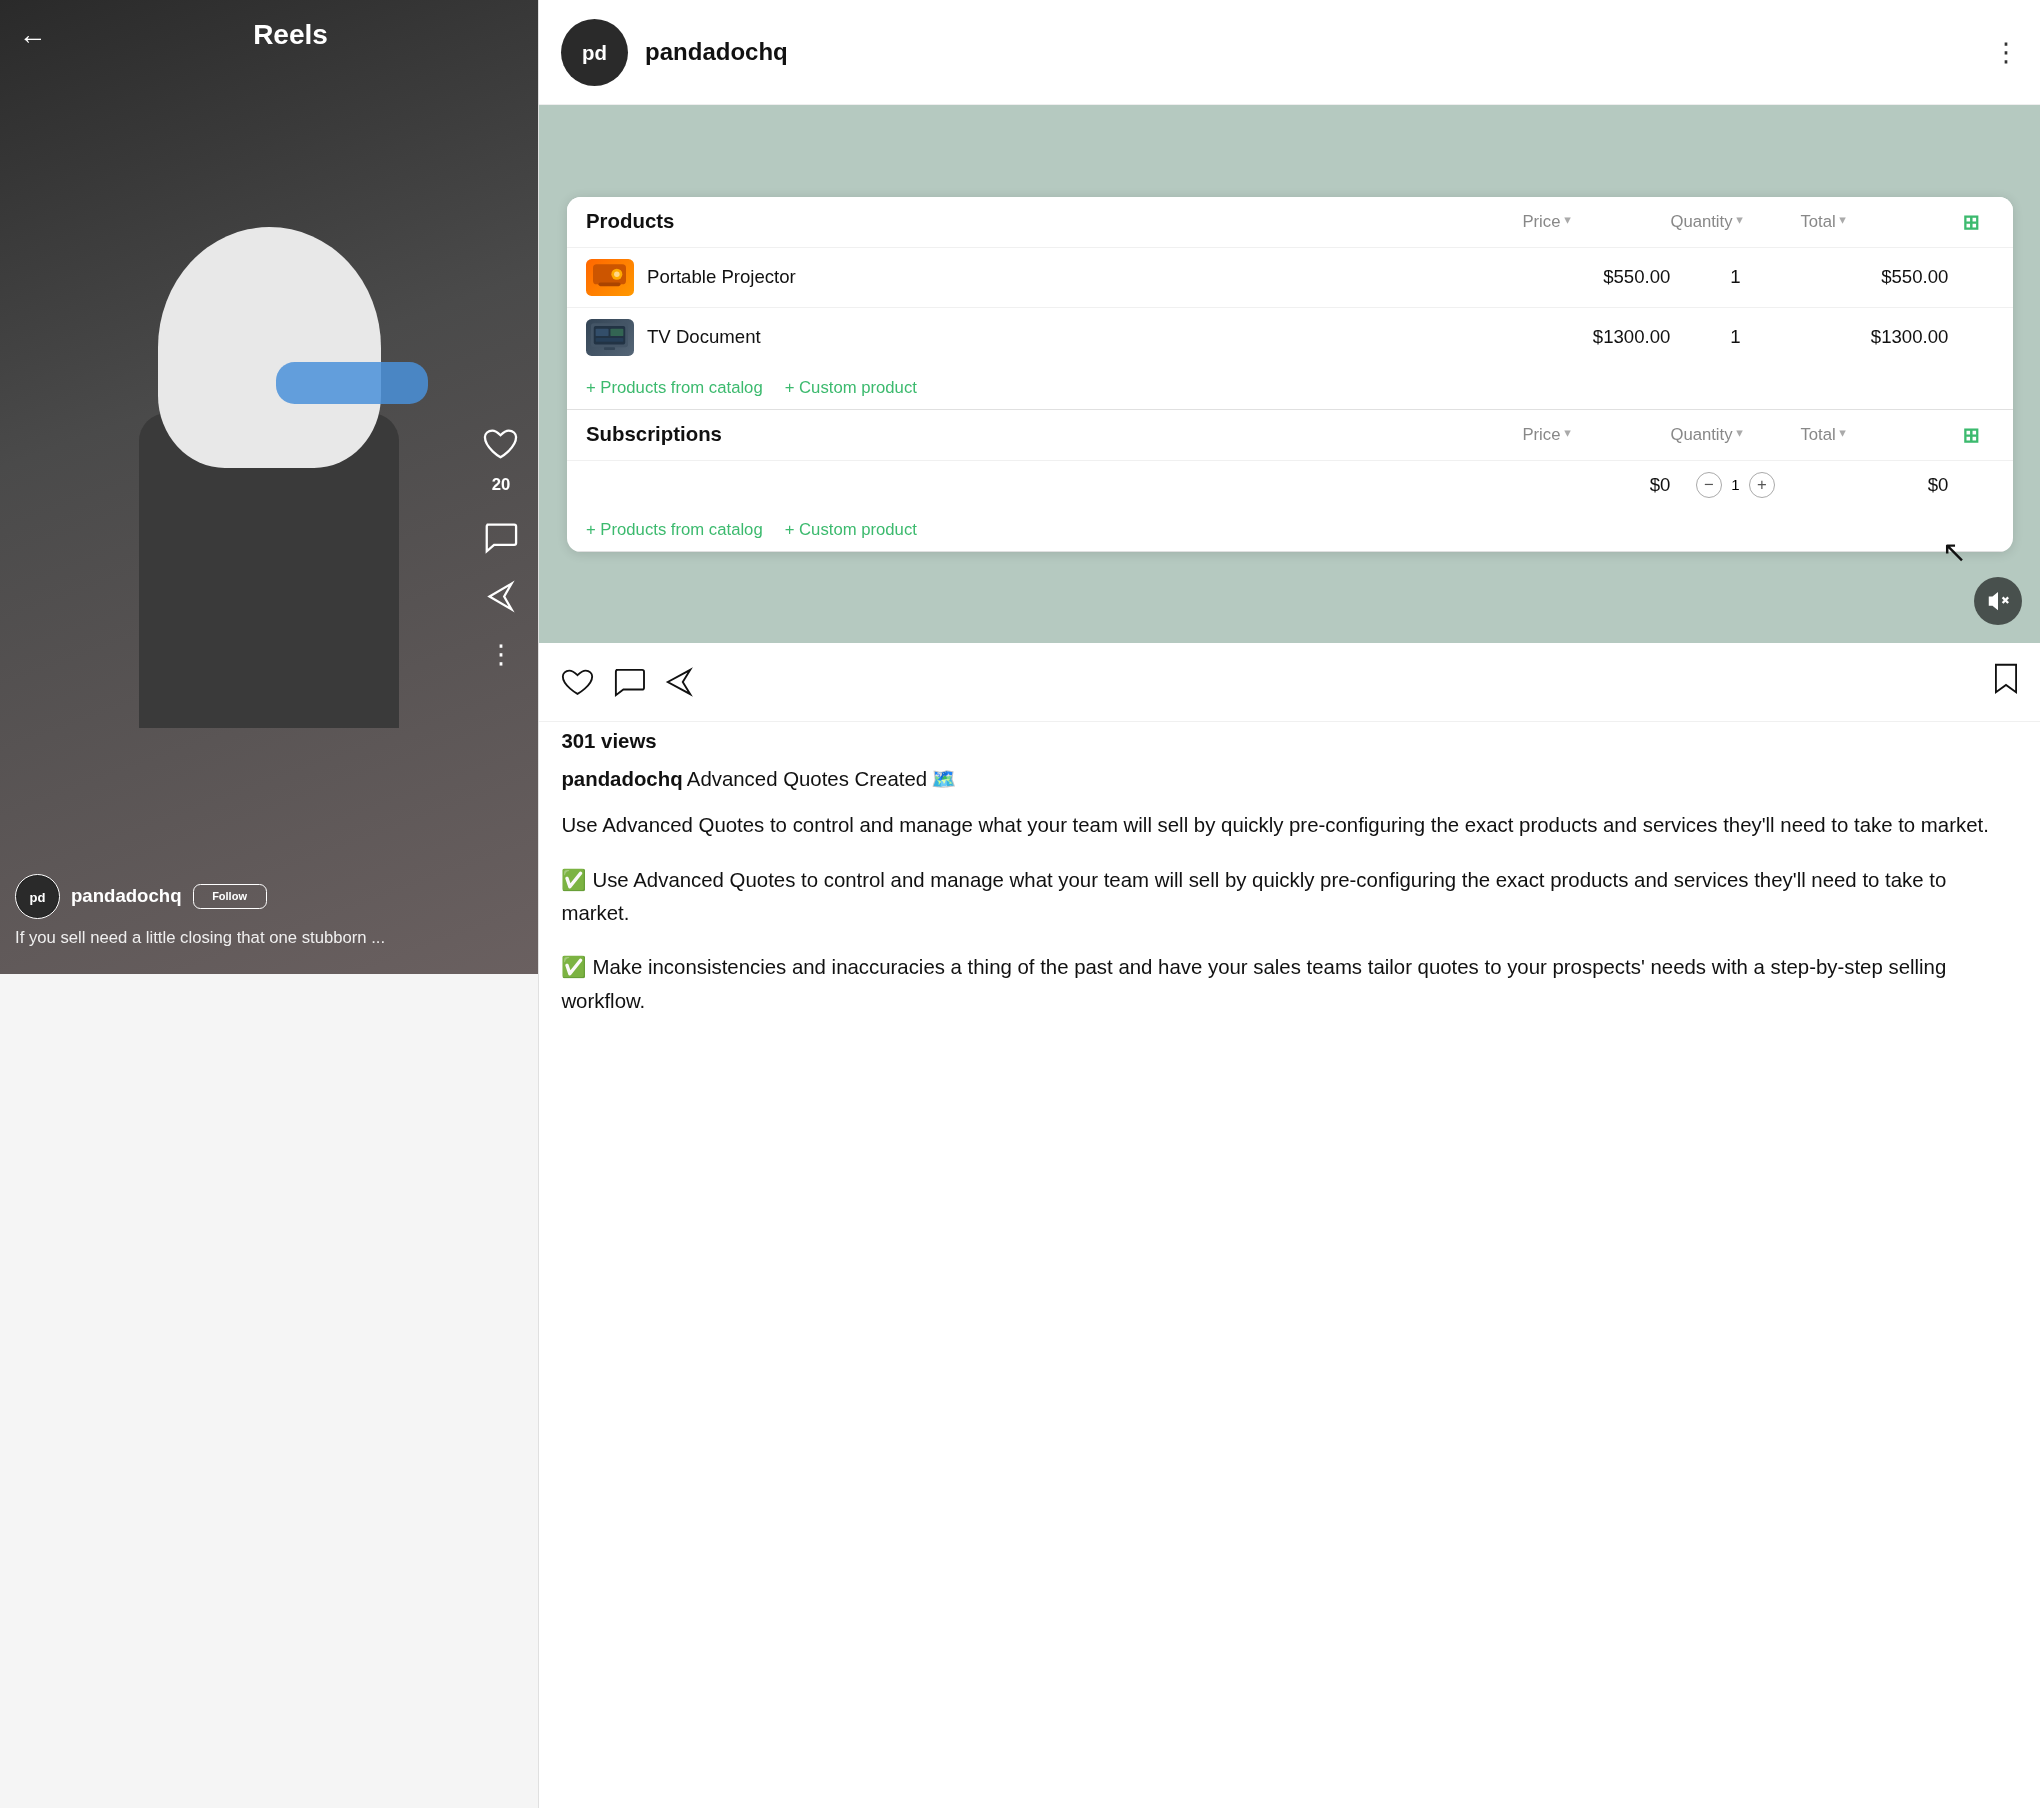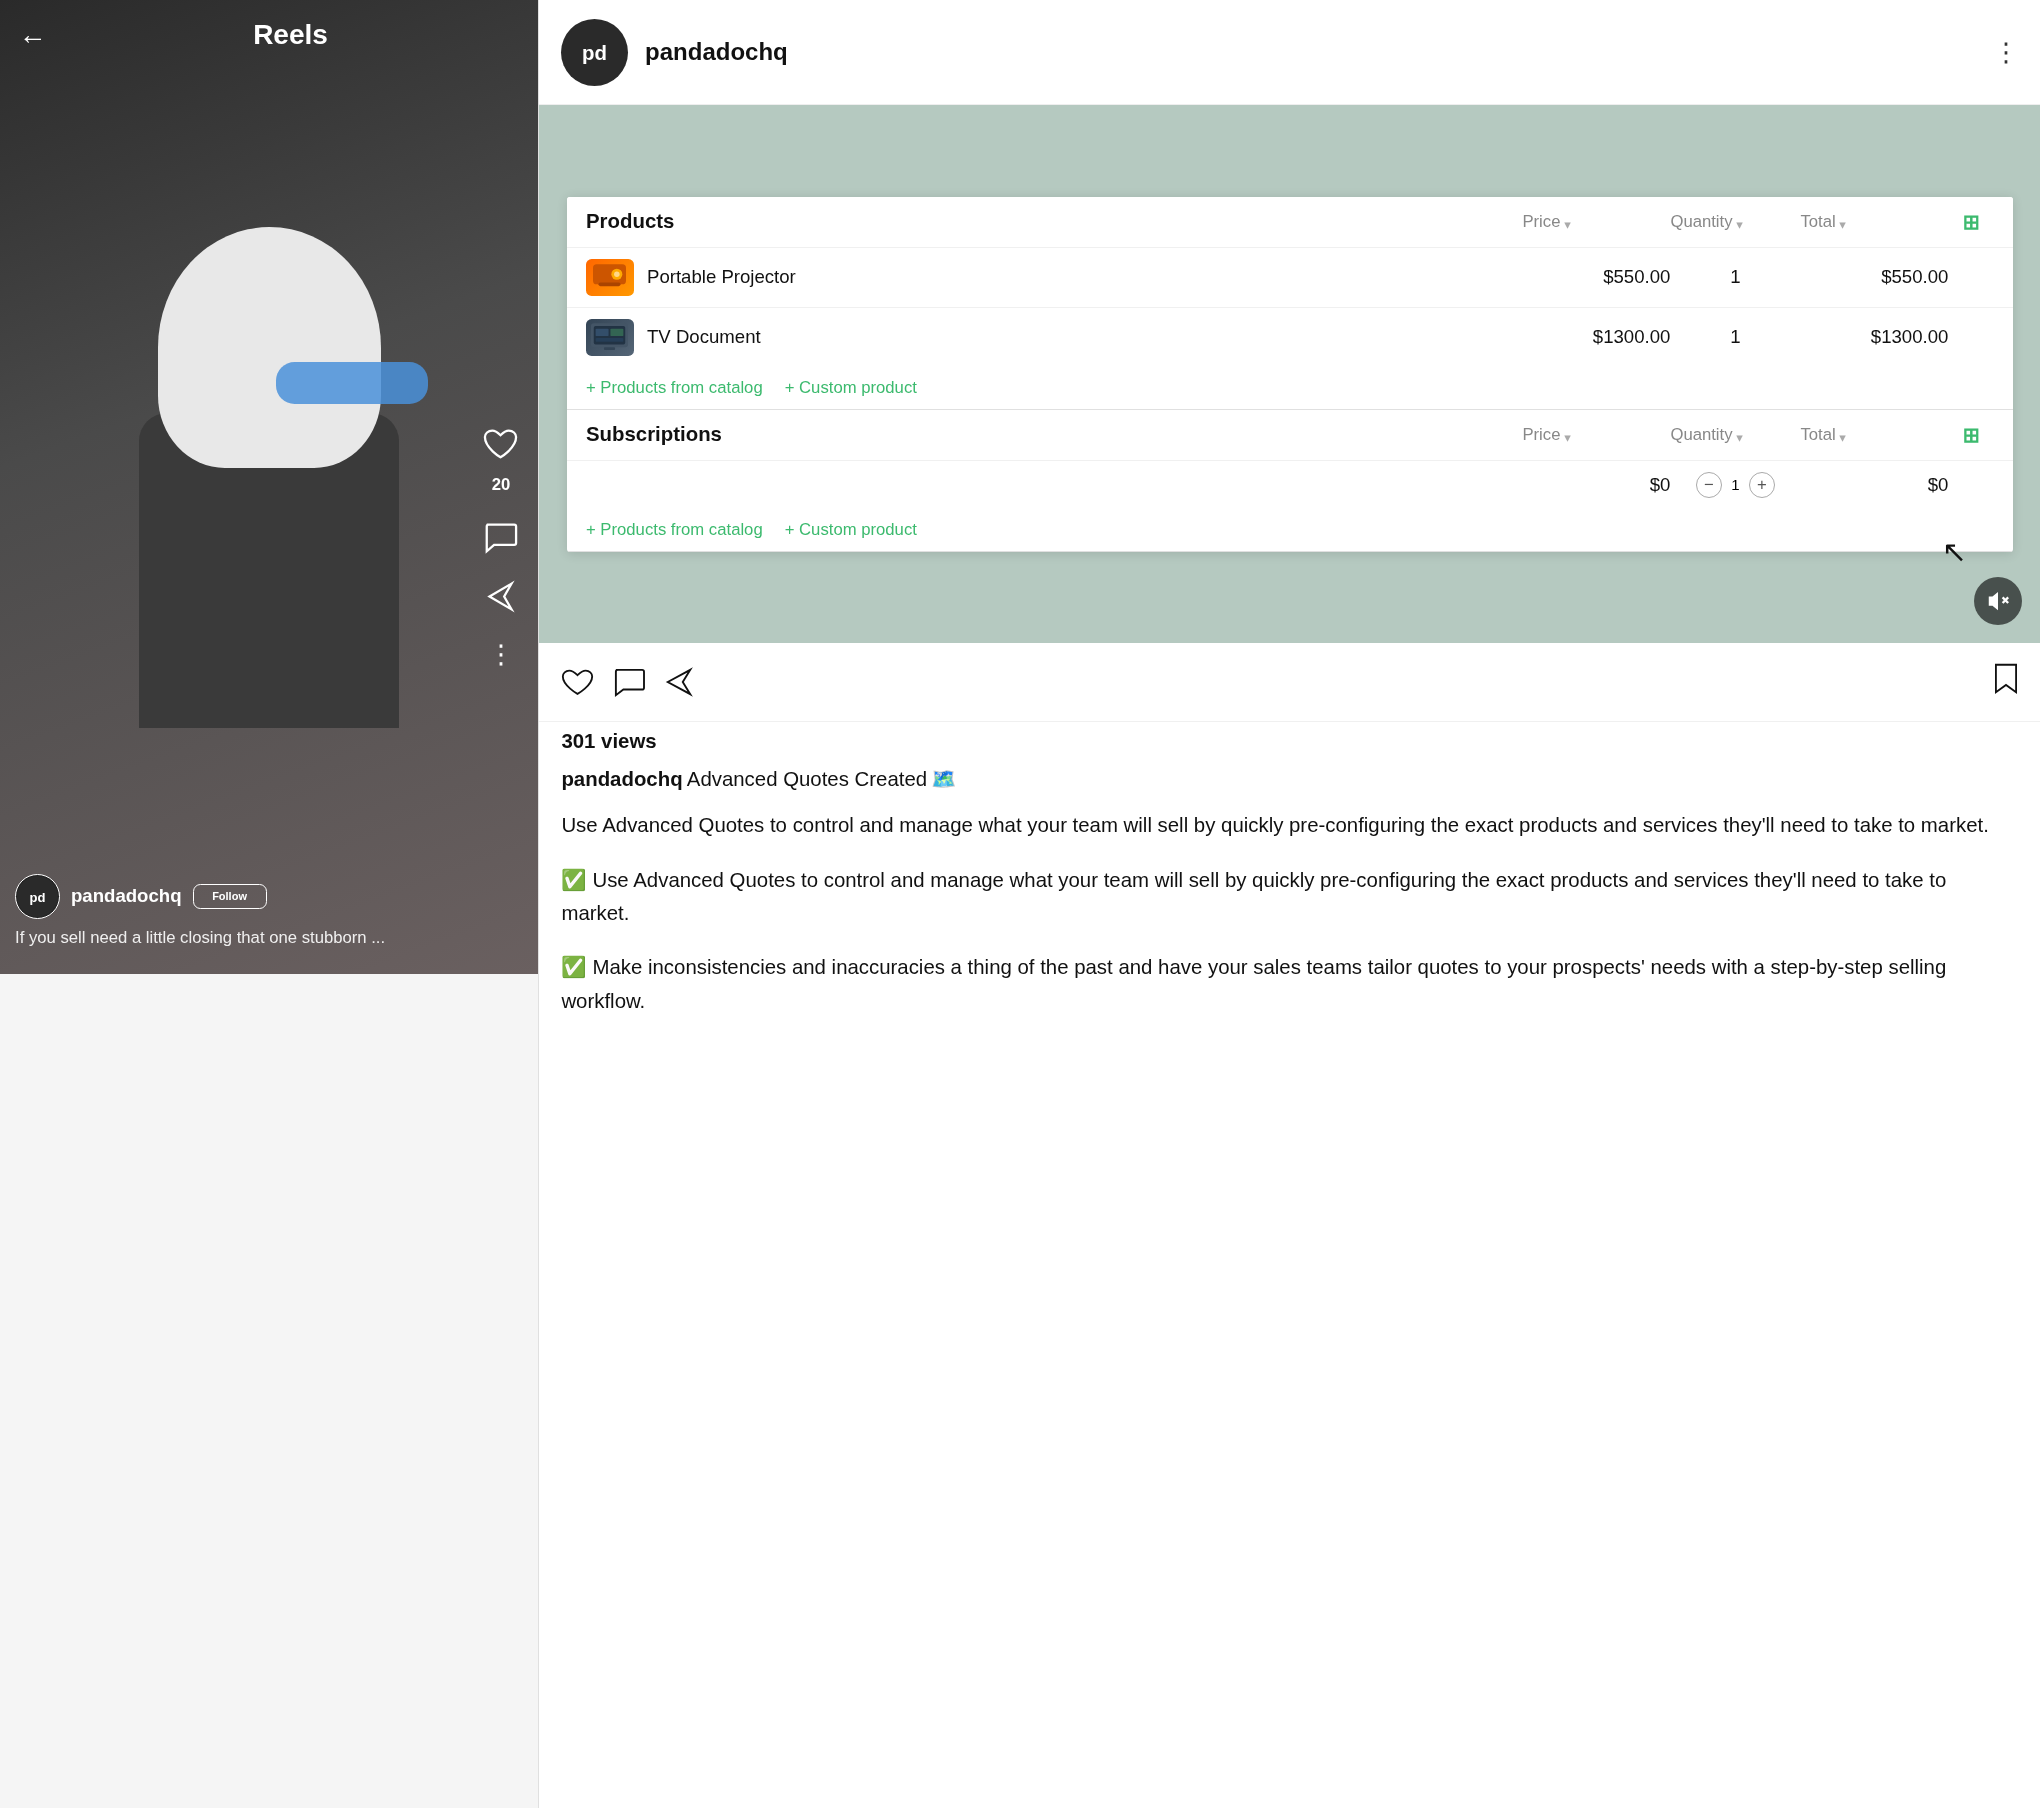--- a/index.html
+++ b/index.html
@@ -495,21 +495,21 @@
       width: 100%;
       min-height: 538px;
       display: flex;
       align-items: center;
       justify-content: center;
     }
 
     
     .pandadoc-table {
       background: #fff;
-      border-radius: 3px;
+      border-radius: 14px;
       margin: 28px;
       box-shadow: 0 1.9px 11px rgba(0,0,0,0.12);
       overflow: hidden;
       width: calc(100% - 56px);
     }
     .pd-table-section {
       border-bottom: 0.9px solid #e0e0e0;
     }
     .pd-table-header-row {
       display: flex;
@@ -520,21 +520,21 @@
     .pd-section-title {
       font-size: 20.4px;
       font-weight: 700;
       color: #111;
       flex: 1;
     }
     .pd-col-header {
       font-size: 16.7px;
       color: #888;
       display: flex;
-      align-items: flex-end;
+      align-items: flex-start;
       gap: 3.7px;
     }
     .pd-col-price { width: 148px; text-align: right; }
     .pd-col-qty { width: 130px; text-align: center; }
     .pd-col-total { width: 148px; text-align: right; }
     .pd-col-plus { width: 46px; text-align: center; }
     .pd-col-header-chevron {
       font-size: 13px;
       color: #aaa;
     }

